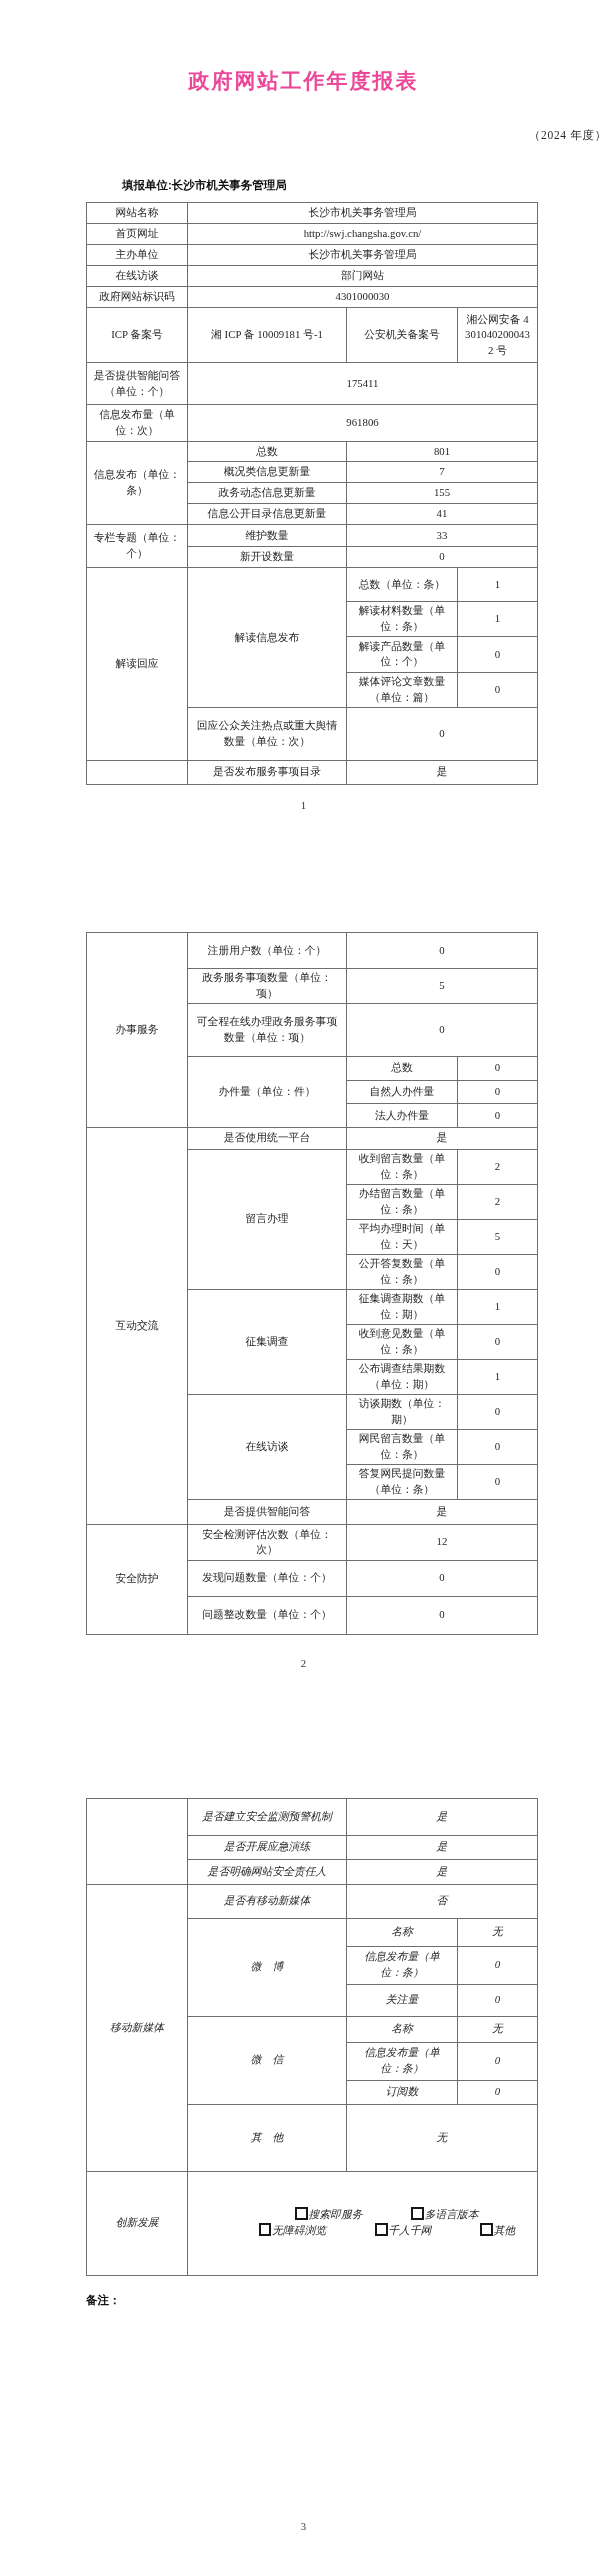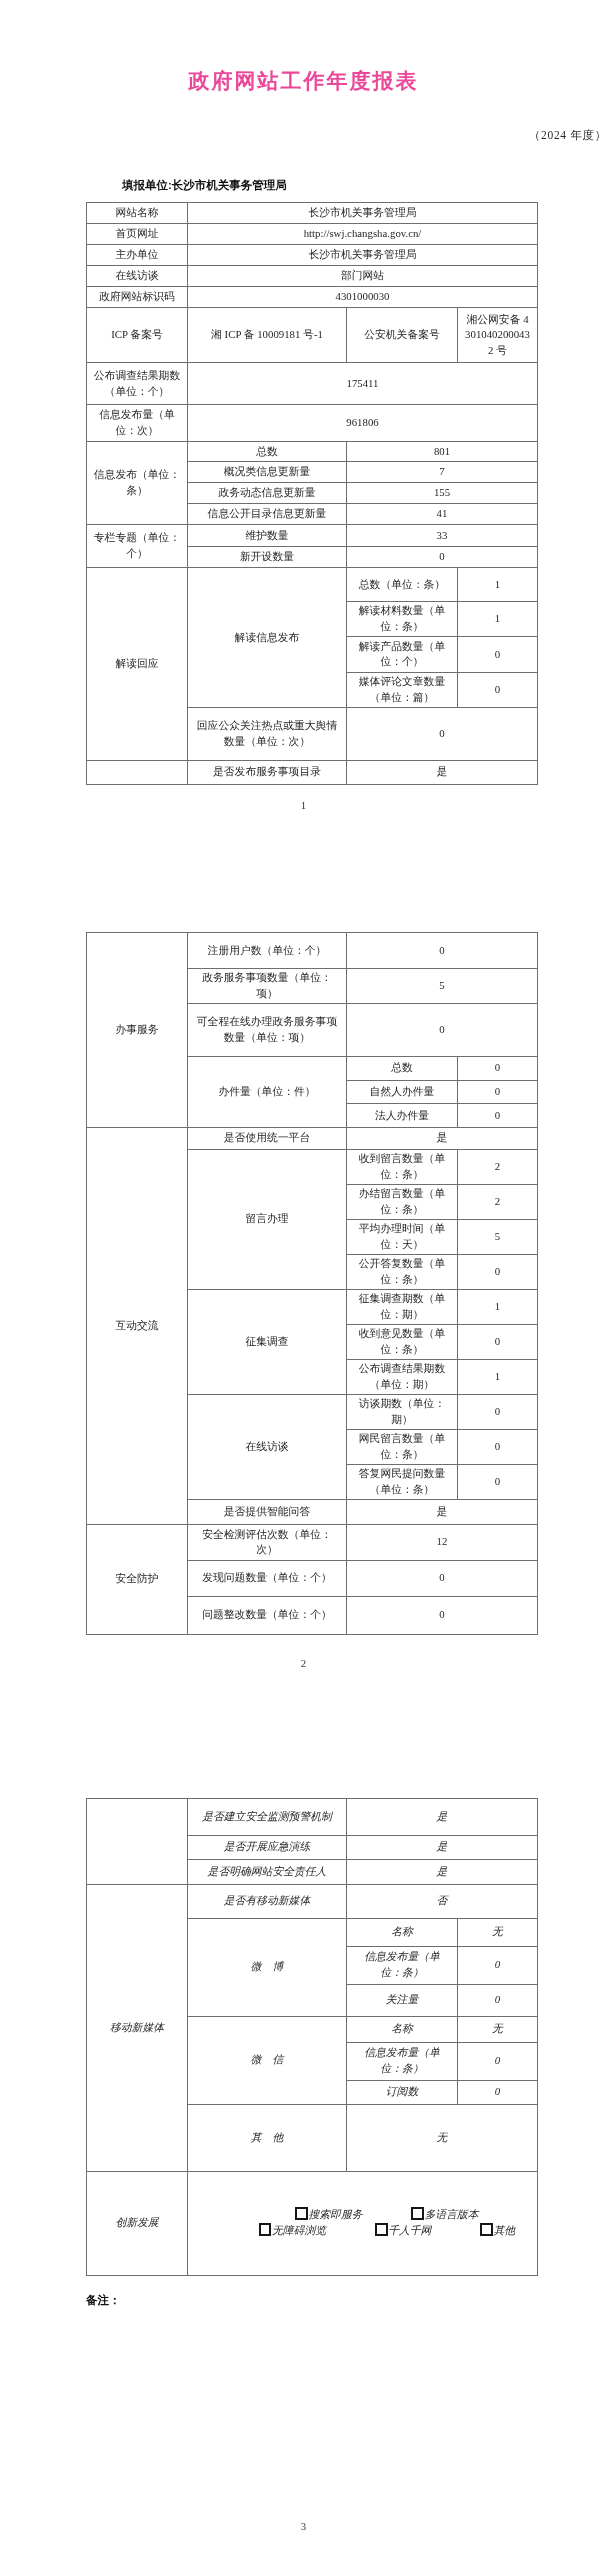--- a/index.html
+++ b/index.html
@@ -90,21 +90,21 @@
       <td>政府网站标识码</td>
       <td colspan="3">4301000030</td>
     </tr>
     <tr style="height:55px">
       <td>ICP 备案号</td>
       <td>湘 ICP 备 10009181 号-1</td>
       <td>公安机关备案号</td>
       <td class="wb">湘公网安备 43010402000432 号</td>
     </tr>
     <tr style="height:42px">
-      <td>公布调查结果期数（单位：个）</td>
+      <td>是否提供智能问答（单位：个）</td>
       <td colspan="3">175411</td>
     </tr>
     <tr style="height:37px">
       <td>信息发布量（单位：次）</td>
       <td colspan="3">961806</td>
     </tr>
     <tr style="height:20px">
       <td rowspan="4">信息发布（单位：条）</td>
       <td>总数</td>
       <td colspan="2">801</td>

